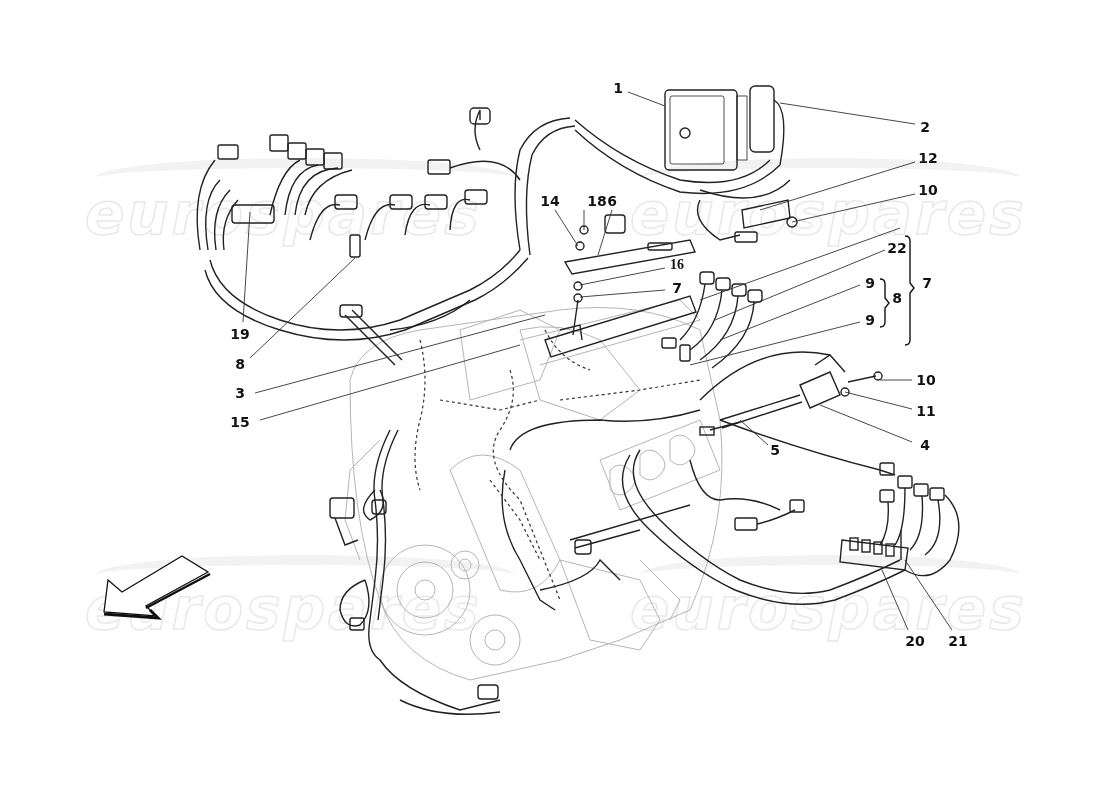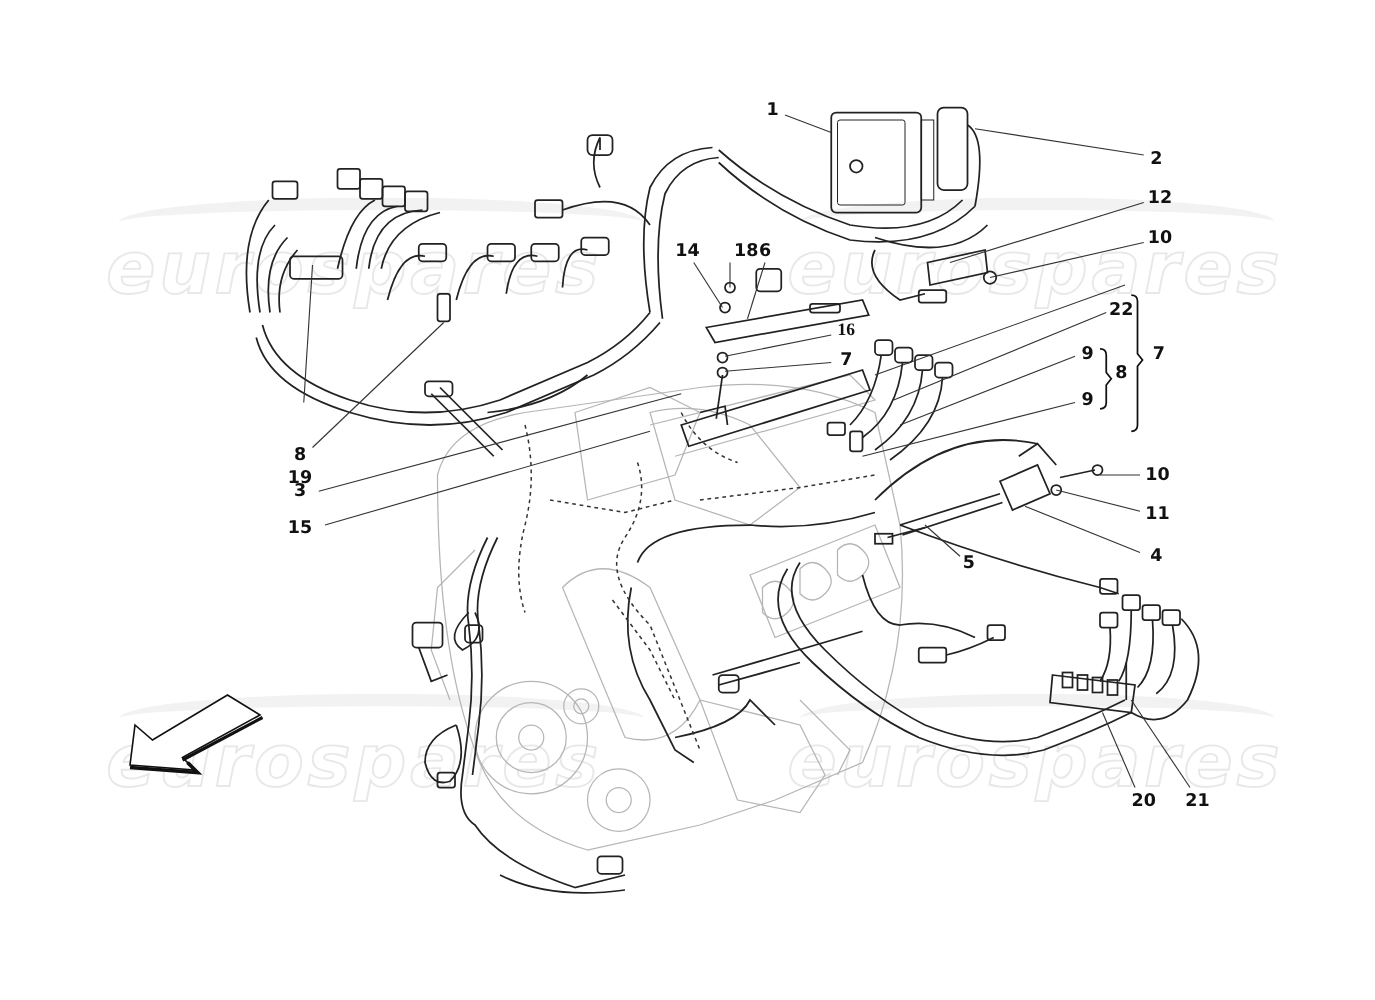--- a/index.html
+++ b/index.html
@@ -243,21 +243,21 @@
     <span class="callout" style="left:550px; top:201px;">14</span>
     <span class="callout" style="left:584px; top:201px;margin-left:13px;">18</span>
     <span class="callout" style="left:612px; top:201px;">6</span>
     <span class="callout" style="left:897px; top:248px;">22</span>
     <span class="callout" style="left:677px; top:265px;font-family:Liberation Serif, serif;">16</span>
     <span class="callout" style="left:677px; top:288px;">7</span>
     <span class="callout" style="left:870px; top:283px;">9</span>
     <span class="callout" style="left:870px; top:320px;">9</span>
     <span class="callout" style="left:897px; top:298px;">8</span>
     <span class="callout" style="left:927px; top:283px;">7</span>
-    <span class="callout" style="left:240px; top:334px;margin-top:48px;">19</span>
+    <span class="callout" style="left:240px; top:334px;">19</span>
     <span class="callout" style="left:240px; top:364px;">8</span>
     <span class="callout" style="left:240px; top:393px;">3</span>
     <span class="callout" style="left:240px; top:422px;">15</span>
     <span class="callout" style="left:926px; top:380px;">10</span>
     <span class="callout" style="left:926px; top:411px;">11</span>
     <span class="callout" style="left:925px; top:445px;">4</span>
     <span class="callout" style="left:775px; top:450px;">5</span>
     <span class="callout" style="left:915px; top:641px;">20</span>
     <span class="callout" style="left:958px; top:641px;">21</span>
   </div>

